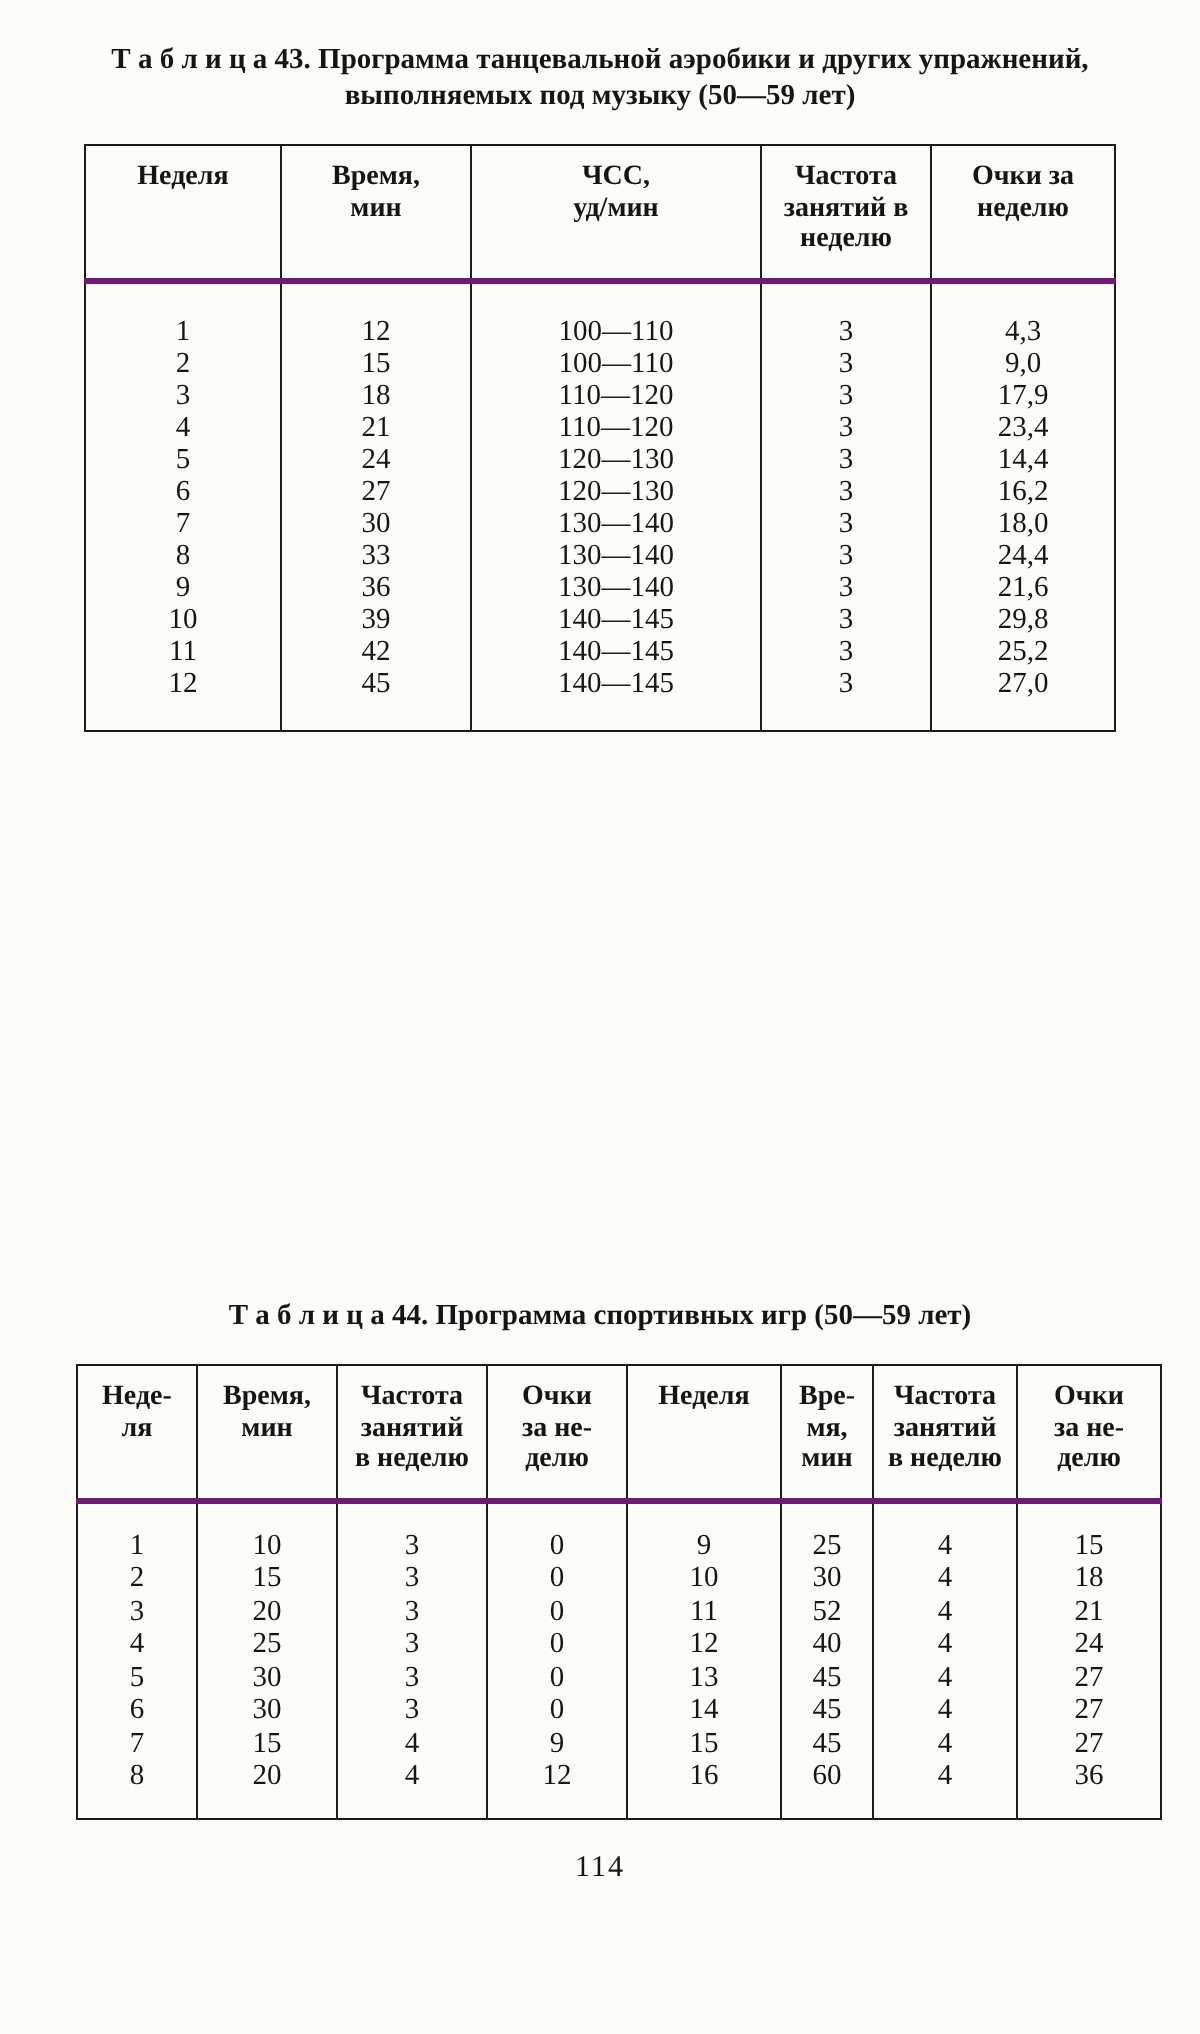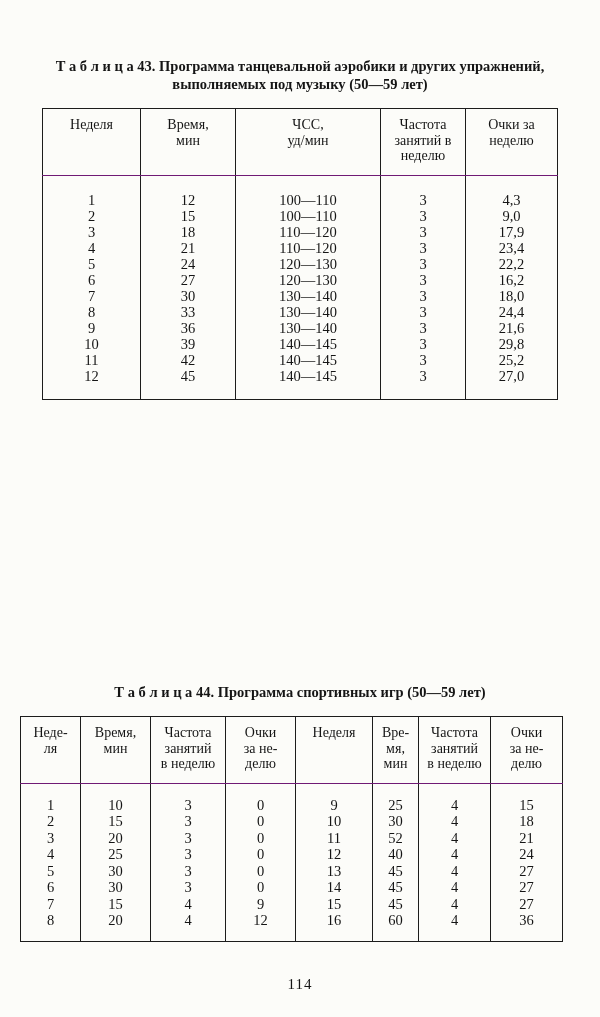--- a/index.html
+++ b/index.html
@@ -11,21 +11,21 @@
     height: 1017px;
     background: #fcfcf9;
     color: #151515;
     font-family: "Liberation Serif", "DejaVu Serif", serif;
     overflow: hidden;
   }
   .page {
     box-sizing: border-box;
     width: 600px;
     height: 1017px;
-    padding-top: 58px;
+    padding-top: 22px;
     position: relative;
   }
   .table-title {
     text-align: center;
     font-weight: bold;
     font-size: 14.5px;
     line-height: 17.5px;
     margin: 0 auto 15px auto;
   }
   .title-43 { width: 520px; }
@@ -36,53 +36,53 @@
     table-layout: fixed;
     border: 1.5px solid #1c1c1c;
   }
   th, td {
     border-left: 1px solid #1c1c1c;
     text-align: center;
     overflow: hidden;
   }
   th:first-child, td:first-child { border-left: none; }
   th {
-    font-weight: normal;
+    font-weight: bold;
     font-size: 14px;
     line-height: 15.5px;
     vertical-align: top;
     padding: 8px 2px 11px 2px;
-    border-bottom: 1px solid #701a75;
+    border-bottom: 3px solid #701a75;
     white-space: pre-line;
   }
   td {
     font-size: 14.5px;
     padding: 0 2px;
   }
 
   .t43 {
     margin-left: 42px;
     width: 515px;
   }
   .t43 td { line-height: 16px; }
   .t43 tbody tr:first-child td { padding-top: 16px; }
   .t43 tbody tr:last-child td { padding-bottom: 15px; }
 
   .t44 {
-    margin-left: 20px;
+    margin-left: 38px;
     width: 542px;
   }
   .t44 td { line-height: 16.5px; }
   .t44 tbody tr:first-child td { padding-top: 13px; }
   .t44 tbody tr:last-child td { padding-bottom: 12px; }
 
   .page-number {
     text-align: center;
     font-size: 15px;
-    margin-top: 34px;
+    margin-top: 16px;
     letter-spacing: 1px;
   }
 </style>
 </head>
 <body>
 
 <div class="page">
 
   <div class="table-title title-43">Т а б л и ц а  43. Программа танцевальной аэробики и других упражнений, выполняемых под музыку (50—59 лет)</div>
 
@@ -135,21 +135,21 @@
           <td>21</td>
           <td>110—120</td>
           <td>3</td>
           <td>23,4</td>
         </tr>
         <tr>
           <td>5</td>
           <td>24</td>
           <td>120—130</td>
           <td>3</td>
-          <td>22,2</td>
+          <td>14,4</td>
         </tr>
         <tr>
           <td>6</td>
           <td>27</td>
           <td>120—130</td>
           <td>3</td>
           <td>16,2</td>
         </tr>
         <tr>
           <td>7</td>

